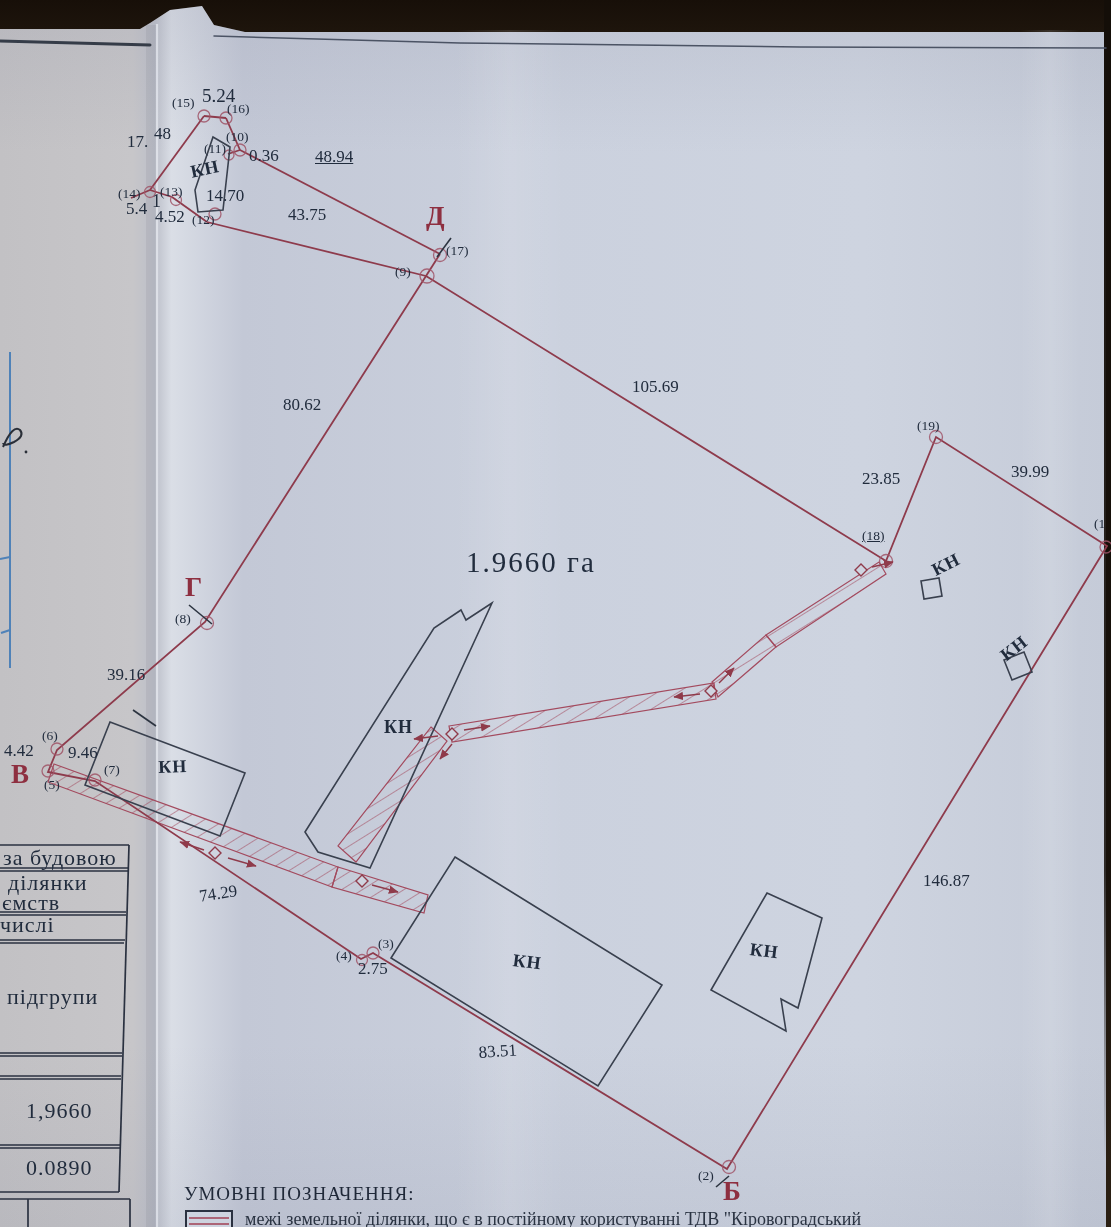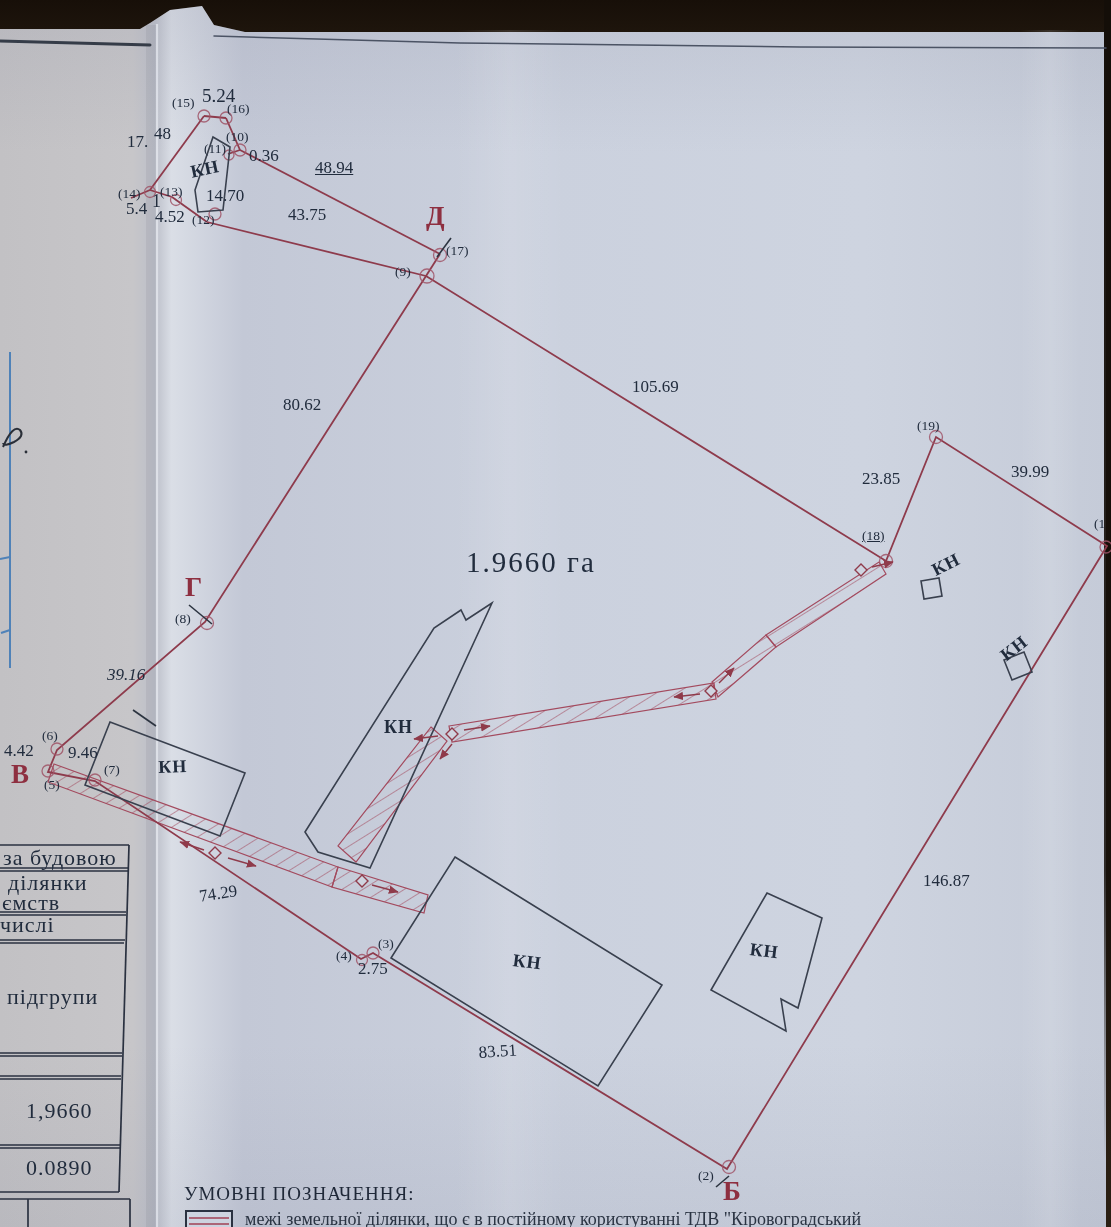--- a/index.html
+++ b/index.html
@@ -195,31 +195,31 @@
     <line x1="189" y1="1224" x2="229" y2="1224" stroke="#a04055" stroke-width="1.6"></line>
   </g>
 </svg>
 
 <div id="labels">
   <span class="lbl area" id="area-label" style="left:466px;top:548px;">1.9660 га</span>
 <span class="lbl m" style="left: 202px; top: 86px; font-size: 19px;">5.24</span>
       <span class="lbl m" style="left: 127px; top: 133px;">17.</span>
       <span class="lbl m" style="left: 154px; top: 125px;">48</span>
       <span class="lbl m" style="left: 229px; top: 147px; padding-left: 20px;">0.36</span>
-      <span class="lbl m" style="left: 315px; top: 159px; text-decoration: underline;">48.94</span>
+      <span class="lbl m" style="left: 315px; top: 148px; text-decoration: underline;">48.94</span>
       <span class="lbl m" style="left: 206px; top: 187px;">14.70</span>
       <span class="lbl m" style="left: 155px; top: 208px;">4.52</span>
       <span class="lbl m" style="left: 126px; top: 200px;">5.4</span>
       <span class="lbl m" style="left: 152px; top: 192px; font-size: 18px;">1</span>
       <span class="lbl m" style="left: 288px; top: 206px;">43.75</span>
       <span class="lbl m" style="left: 283px; top: 396px;">80.62</span>
       <span class="lbl m" style="left: 620px; top: 378px; margin-left: 12px;">105.69</span>
       <span class="lbl m" style="left: 862px; top: 470px;">23.85</span>
       <span class="lbl m" style="left: 1011px; top: 463px;">39.99</span>
-      <span class="lbl m" style="left: 107px; top: 666px; font-style: italic;">39.16</span>
+      <span class="lbl m" style="left: 107px; top: 666px;">39.16</span>
       <span class="lbl m" style="left: 4px; top: 742px;">4.42</span>
       <span class="lbl m" style="left: 68px; top: 744px;">9.46</span>
       <span class="lbl m" style="left: 198px; top: 888px; transform: rotate(-9deg);">74.29</span>
       <span class="lbl m" style="left: 358px; top: 960px;">2.75</span>
       <span class="lbl m" style="left: 478px; top: 1044px; transform: rotate(-4deg);">83.51</span>
       <span class="lbl m" style="left: 923px; top: 844px; margin-top: 28px;">146.87</span>
       <span class="lbl pt" style="left: 172px; top: 96px;">(15)</span>
       <span class="lbl pt" style="left: 227px; top: 102px;">(16)</span>
       <span class="lbl pt" style="left: 226px; top: 130px;">(10)</span>
       <span class="lbl pt" style="left: 204px; top: 142px;">(11)</span>

